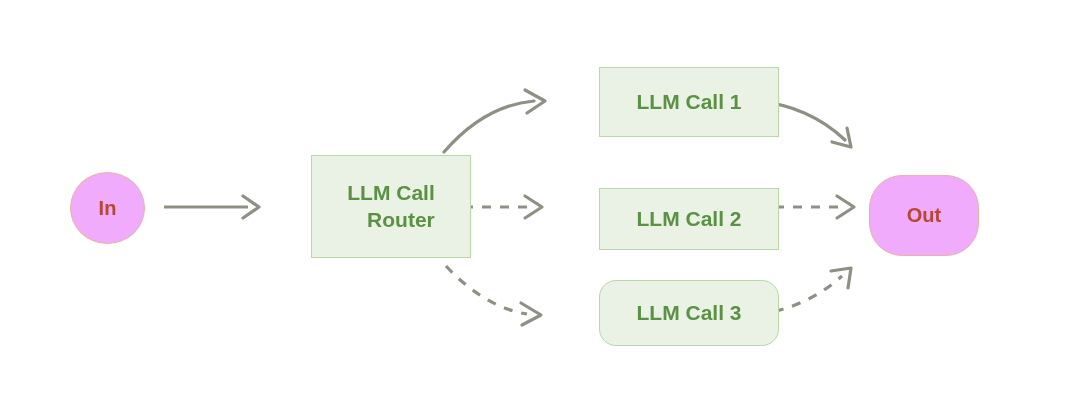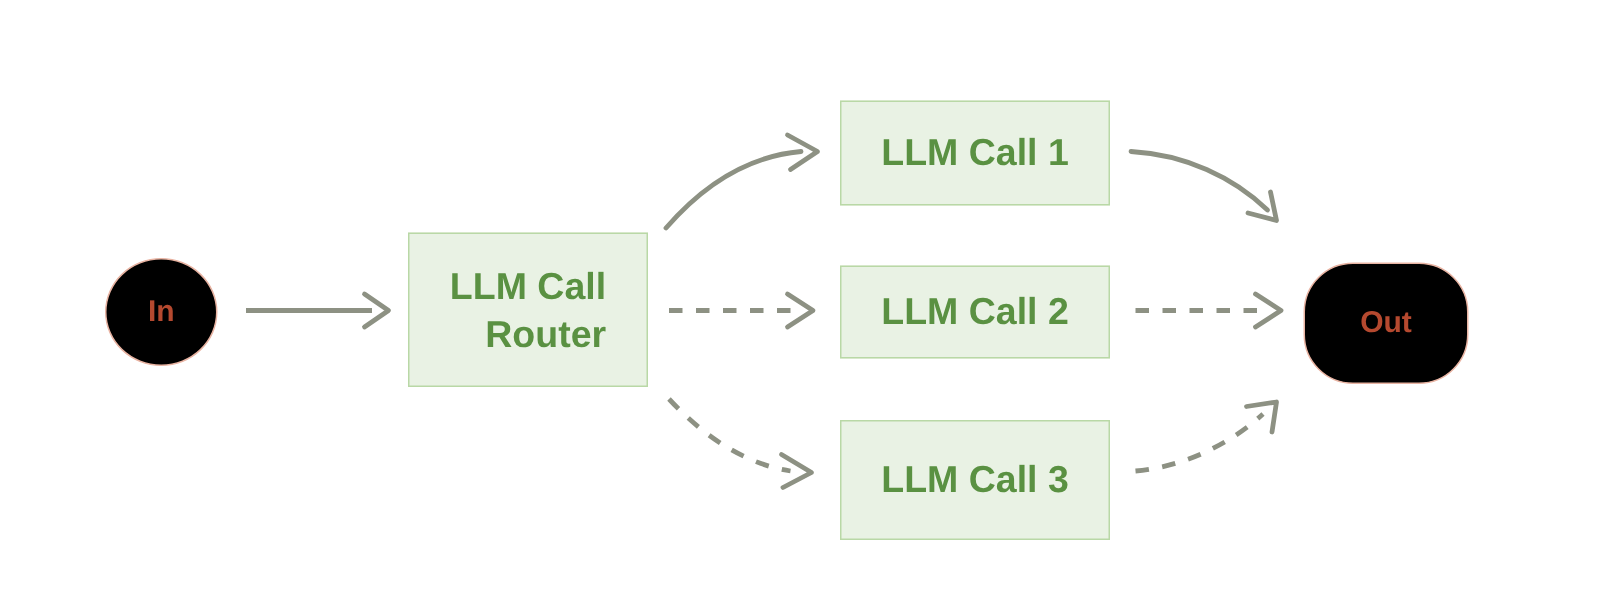--- a/index.html
+++ b/index.html
@@ -31,21 +31,21 @@
     position: absolute;
     display: flex;
     align-items: center;
     justify-content: center;
     text-align: center;
     box-sizing: border-box;
   }
 
   
   .terminal {
-    background: #000000;
+    background: #f0abfc;
     border: 1.6px solid #e8b3a2;
     color: #b5492f;
     font-weight: bold;
   }
   #node-in {
     left: 70px;
     top: 172px;
     width: 75px;
     height: 72px;
     border-radius: 50%;
@@ -59,47 +59,49 @@
     border-radius: 33px;
     font-size: 20px;
   }
 
   
   .process {
     background: #e9f2e4;
     border: 1.6px solid #b9d8a6;
     color: #5a9142;
     font-weight: bold;
-    font-size: 25px;
+    font-size: 21px;
     line-height: 1.28;
+    margin-left: 39px;
   }
   #node-router {
     left: 272px;
     top: 155px;
     width: 160px;
     height: 103px;
     text-align: right;
   }
   #node-call-1 {
     left: 560px;
     top: 67px;
     width: 180px;
     height: 70px;
   }
   #node-call-2 {
     left: 560px;
-    top: 177px;
+    top: 188px;
     width: 180px;
     height: 62px;
   }
   #node-call-3 {
     left: 560px;
     top: 280px;
     width: 180px;
-    height: 80px;
+    height: 66px;
+    border-radius: 17px;
   }
   .node-label {
     pointer-events: none;
     white-space: pre-line;
   }
 </style>
 </head>
 <body>
 
 <div id="canvas">

